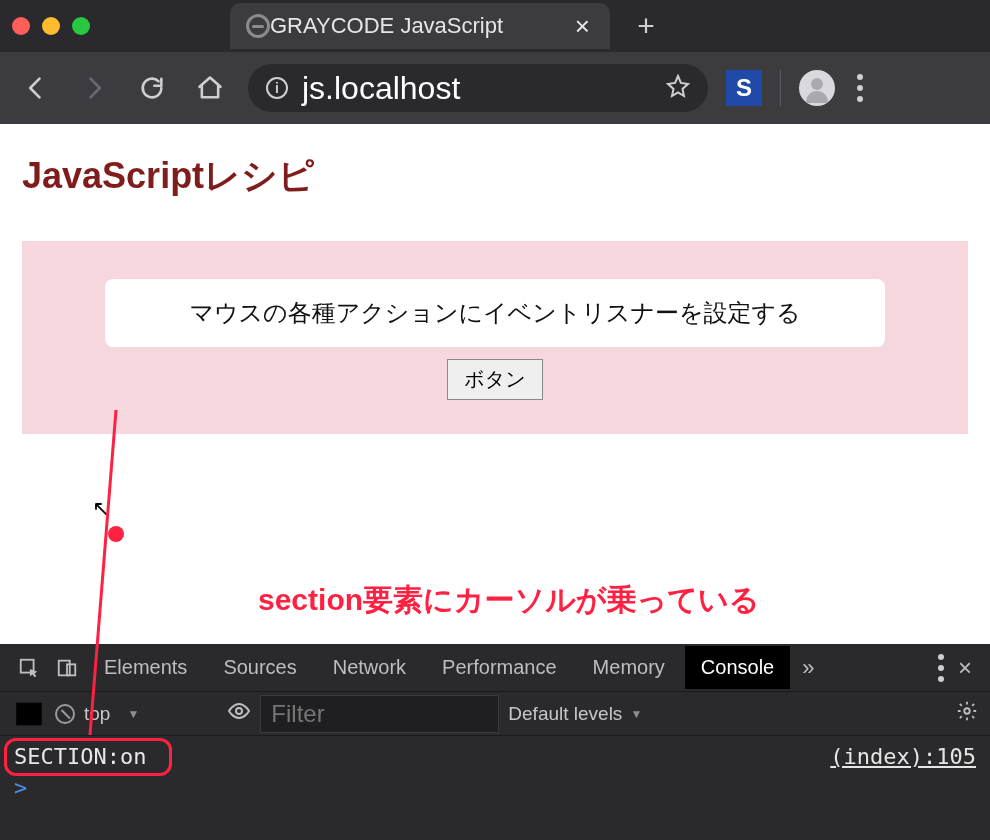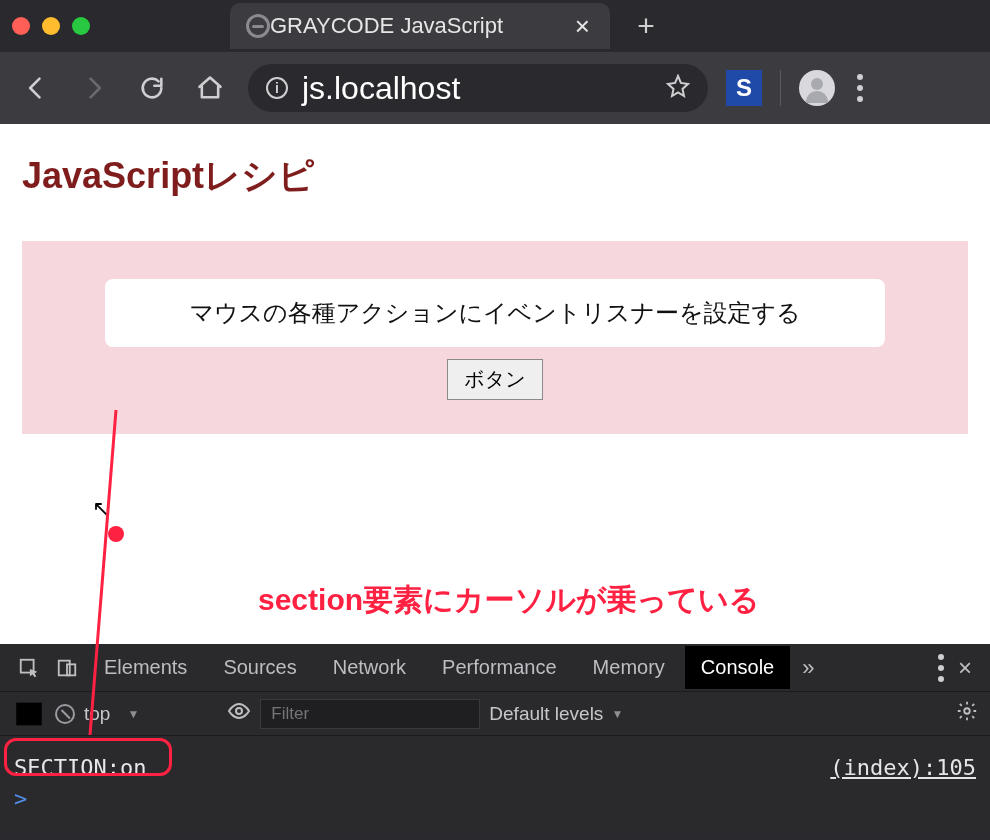--- a/index.html
+++ b/index.html
@@ -212,34 +212,34 @@
     display:flex; align-items:center; gap:9px;
     height:44px; padding:0 12px;
     border-bottom:1px solid #1b1b1e;
     font-size:19px;
     font-family: -apple-system, sans-serif;
   }
   .dt-filter .sel{display:flex;align-items:center;gap:8px;color:#c7c7cb;}
   .dt-filter .tri{font-size:12px;color:#8d8d93;}
   .dt-filter input{
     background:#1f1f22;border:1px solid #3a3a3e;color:#c7c7cb;
-    padding:4px 10px;font-size:17px;width:220px;
+    padding:4px 10px;font-size:24px;width:239px;
   }
   .dt-filter .gear{margin-left:auto;}
   .dt-filter .gear svg{width:22px;height:22px;stroke:#bdbdc2;fill:none;stroke-width:2;}
   .eye svg{width:24px;height:24px;stroke:#bdbdc2;fill:none;stroke-width:2;}
   .noentry{width:20px;height:20px;border:2px solid #9a9aa0;border-radius:50%;position:relative;}
   .noentry::after{content:"";position:absolute;left:2px;right:2px;top:50%;height:2px;background:#9a9aa0;transform:rotate(45deg) translateY(-50%);transform-origin:center;}
 
   .dt-console {
     padding: 8px 14px 4px;
     font-size:22px;
     position:relative;
   }
-  .dt-console .row{display:flex;align-items:flex-end;margin-top:11px;}
+  .dt-console .row{display:flex;align-items:flex-end;}
   .dt-console .msg{color:#e7e7e9;}
   .dt-console .src{margin-left:auto;color:#e5e5e5;text-decoration:underline;}
   .dt-redbox{
     position:absolute; left:4px; top:2px;
     border:3px solid #ff2142; border-radius:12px;
     width:168px; height:38px;
   }
   .dt-prompt{
     padding: 2px 14px 18px;
     color:#4f8de6; font-size:22px;

